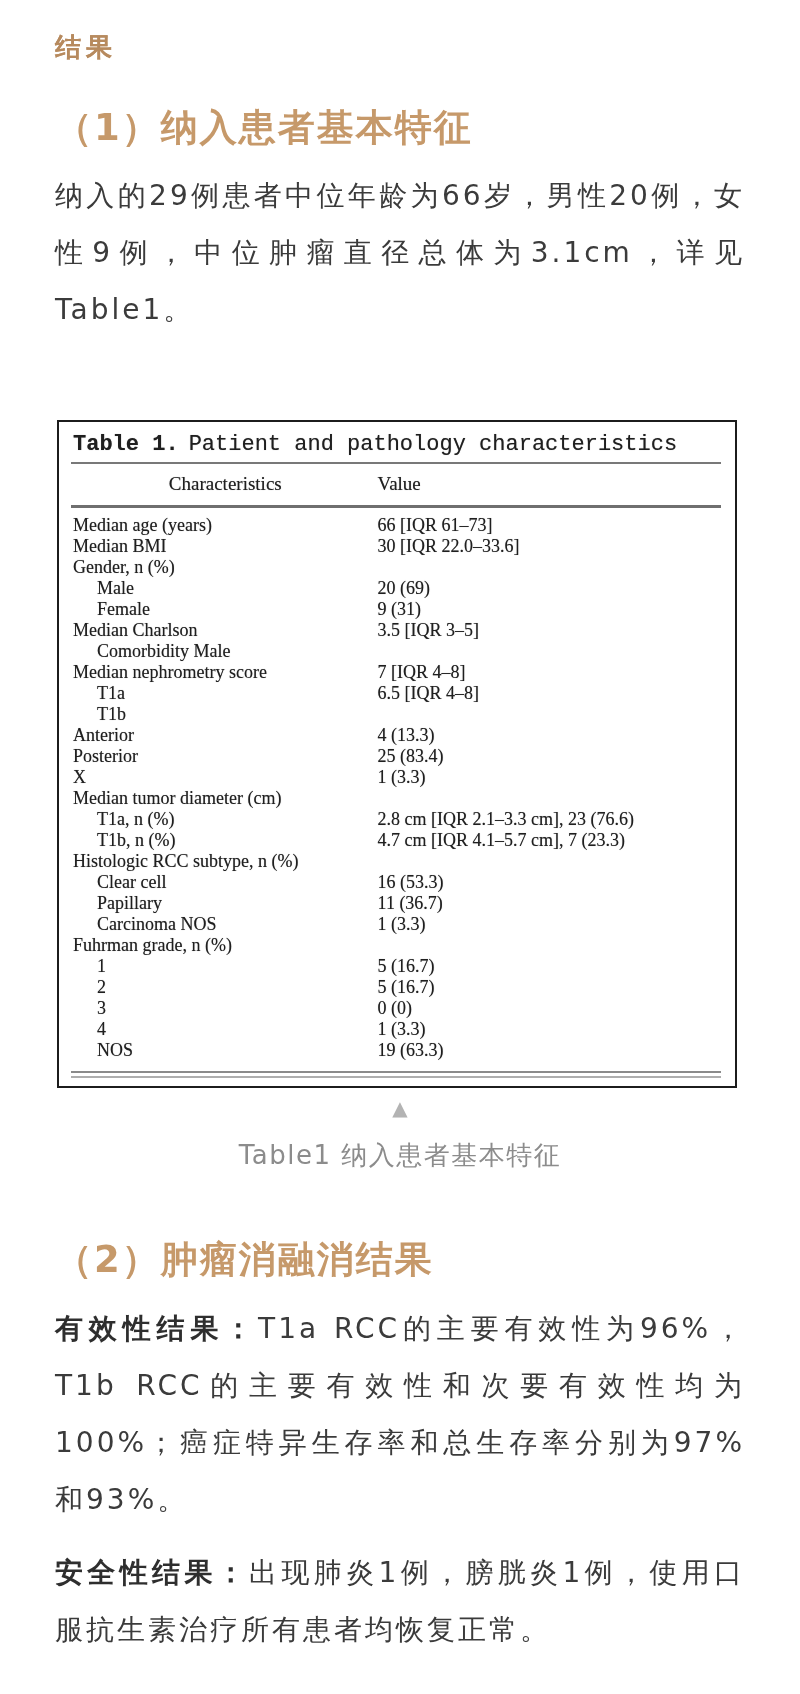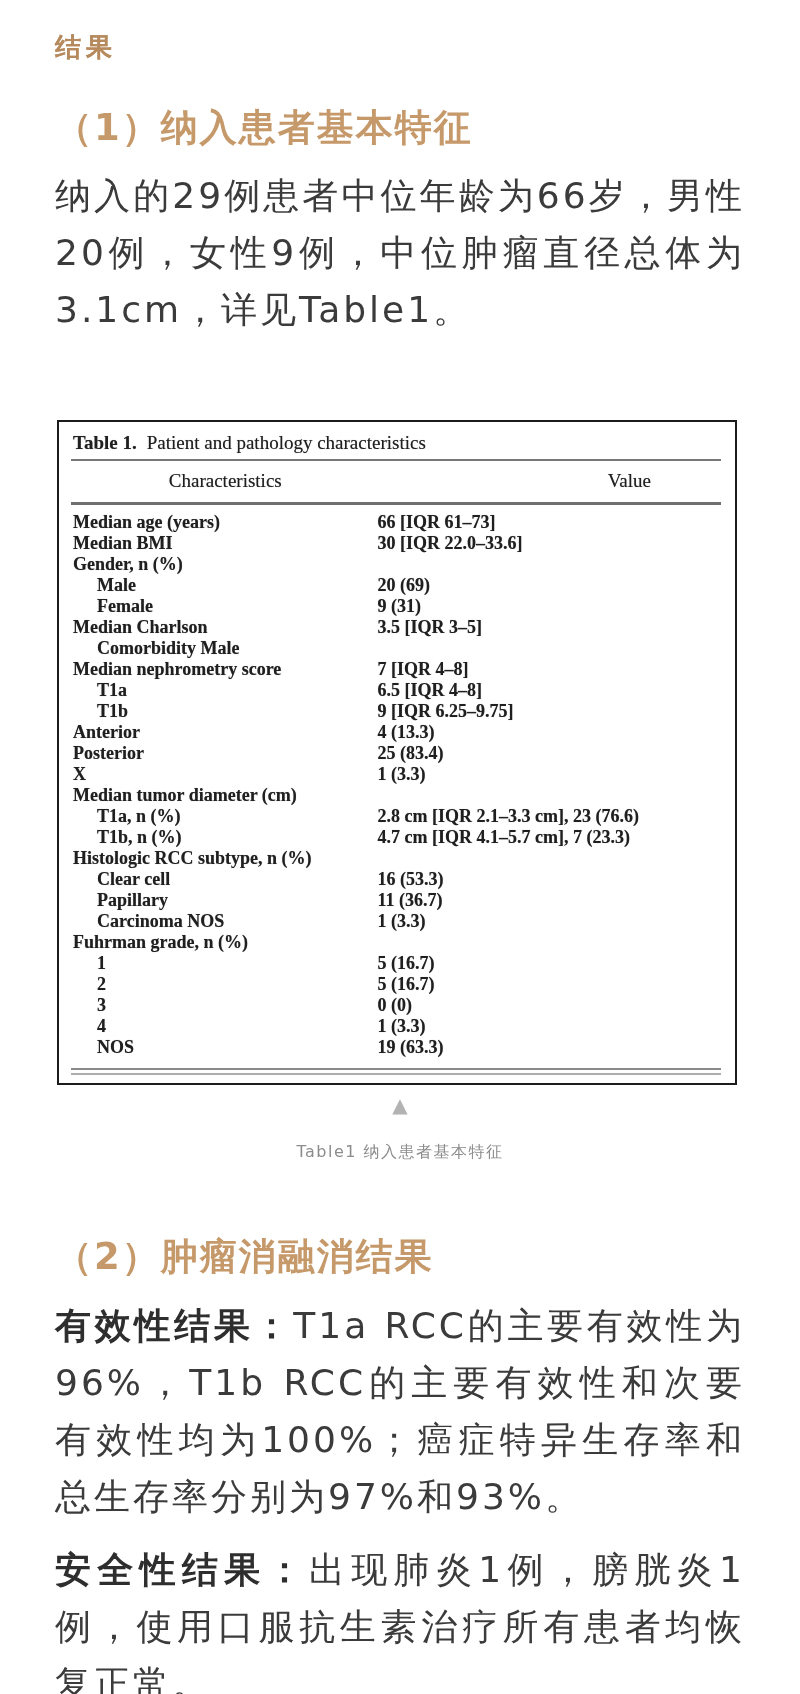--- a/index.html
+++ b/index.html
@@ -28,49 +28,49 @@
     font-weight: 700;
     letter-spacing: 2px;
     color: #c6996a;
     margin: 0;
     line-height: 1.25;
   }
   .sub-heading.second { margin-top: 68px; }
 
   
   .body-para {
-    font-size: 36px;
+    font-size: 28px;
     line-height: 57px;
     letter-spacing: 3px;
     text-align: justify;
     color: #3b3b3b;
     margin: 16px 0 0 0;
   }
   .body-para .bold-lead { font-weight: 700; color: #2e2e2e; }
 
   
   .table-figure {
     margin: 82px 0 0 2px;
     width: 680px;
     box-sizing: border-box;
     border: 2px solid #1c1c1c;
     padding: 8px 14px 8px 12px;
     font-family: "Liberation Serif", "DejaVu Serif", serif;
     color: #1f1f1f;
     text-shadow: 0 0 0.7px rgba(40,40,40,0.55);
   }
-  .t-title { font-size: 19px; padding: 2px 0 5px 2px; }
+  .t-title { font-size: 22px; padding: 2px 0 5px 2px; font-family: Liberation Mono, monospace; }
   .t-title-bold { font-weight: 700; margin-right: 10px; }
   .rule { border-top: 2px solid #787878; }
   .rule.thick { border-top: 3px solid #6f6f6f; }
   .t-header { display: flex; font-size: 19px; padding: 9px 0 10px 2px; }
   .t-header .h-label { flex: 0 0 47%; text-align: center; }
-  .t-header .h-value { flex: 1; text-align: right; padding-right: 70px; }
+  .t-header .h-value { flex: 1; text-align: left; padding-right: 70px; }
   .t-body { padding: 7px 0 8px 2px; }
-  .trow { display: flex; font-size: 18px; line-height: 21px; font-weight: bold; }
+  .trow { display: flex; font-size: 18px; line-height: 21px; }
   .trow .tlabel { flex: 0 0 47%; box-sizing: border-box; }
   .trow.indent .tlabel { padding-left: 24px; }
   .trow .tvalue { flex: 1; }
   .double-rule {
     height: 3px;
     border-top: 2px solid #8a8a8a;
     border-bottom: 2px solid #adadad;
     margin-top: 2px;
   }
 
@@ -78,21 +78,21 @@
   .collapse-wrap { text-align: center; margin-top: 10px; }
   .triangle {
     display: inline-block;
     font-size: 20px;
     line-height: 20px;
     color: #b3b3b3;
     cursor: pointer;
   }
   .caption {
     text-align: center;
-    font-size: 16px;
+    font-size: 26px;
     letter-spacing: 1.5px;
     color: #8c8c8c;
     margin: 22px 0 0 0;
     line-height: 28px;
   }
 </style>
 </head>
 <body>
 
 <div class="page">
@@ -145,21 +145,20 @@
         <div class="trow">
           <span class="tlabel">Median nephrometry score</span>
           <span class="tvalue">7 [IQR 4–8]</span>
         </div>
         <div class="trow indent">
           <span class="tlabel">T1a</span>
           <span class="tvalue">6.5 [IQR 4–8]</span>
         </div>
         <div class="trow indent">
           <span class="tlabel">T1b</span>
-          <span class="tvalue">9 [IQR 6.25–9.75]</span>
         </div>
         <div class="trow">
           <span class="tlabel">Anterior</span>
           <span class="tvalue">4 (13.3)</span>
         </div>
         <div class="trow">
           <span class="tlabel">Posterior</span>
           <span class="tvalue">25 (83.4)</span>
         </div>
         <div class="trow">

